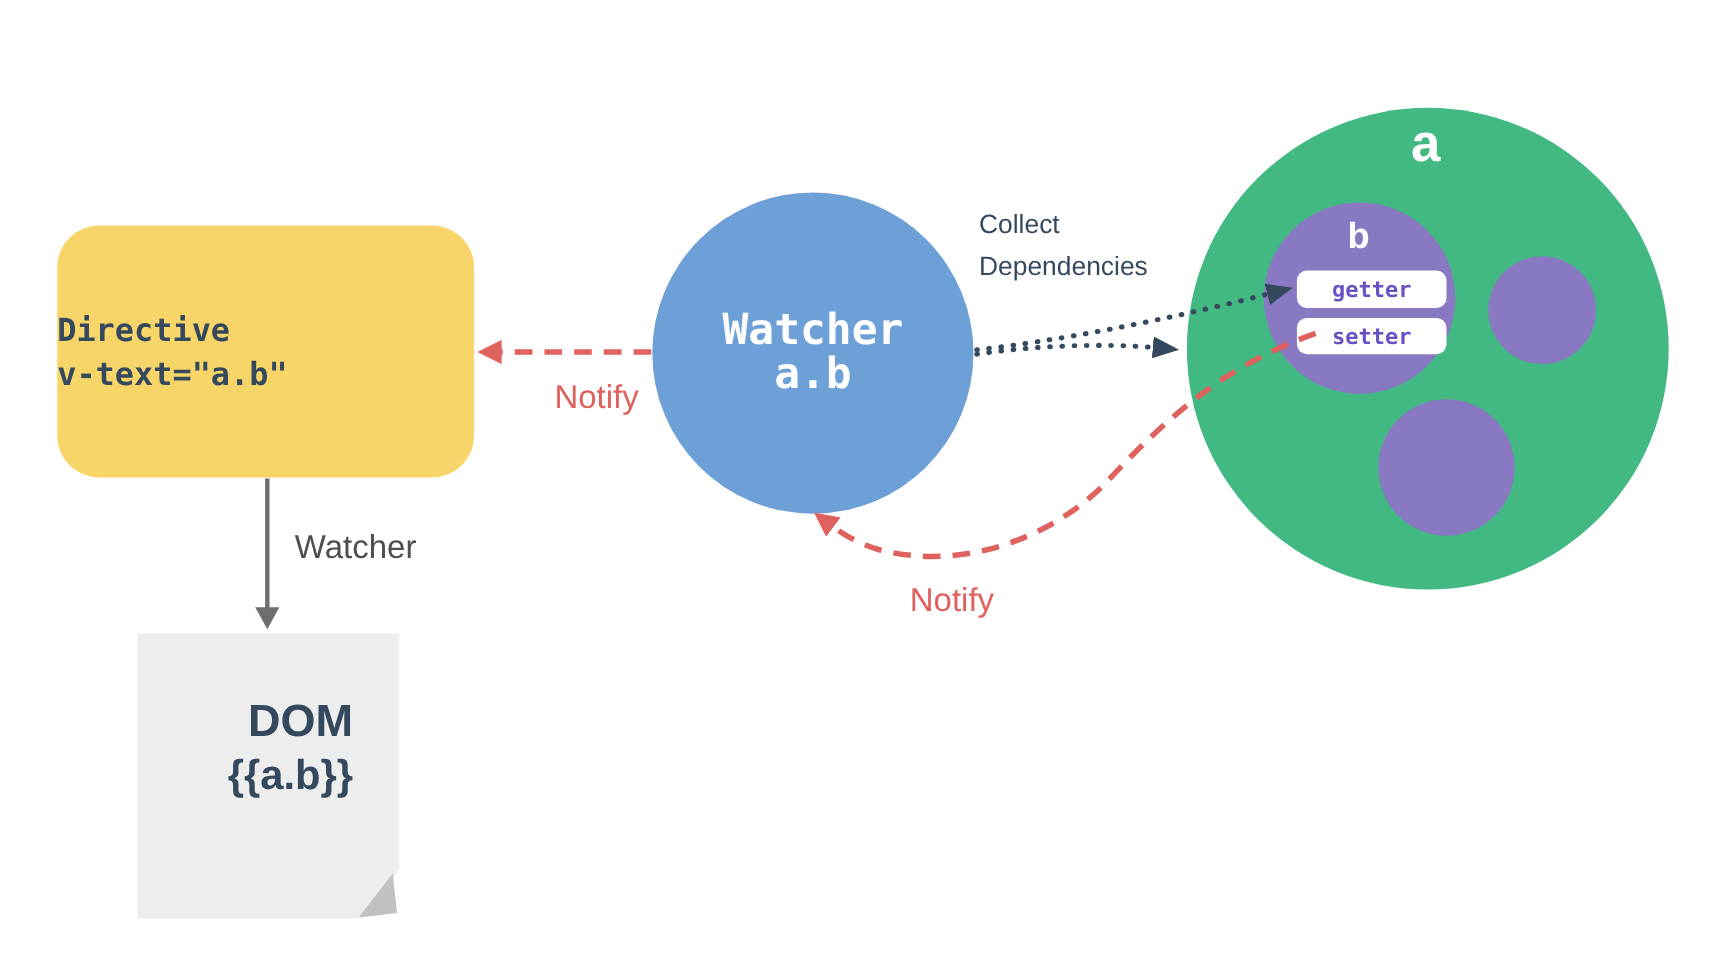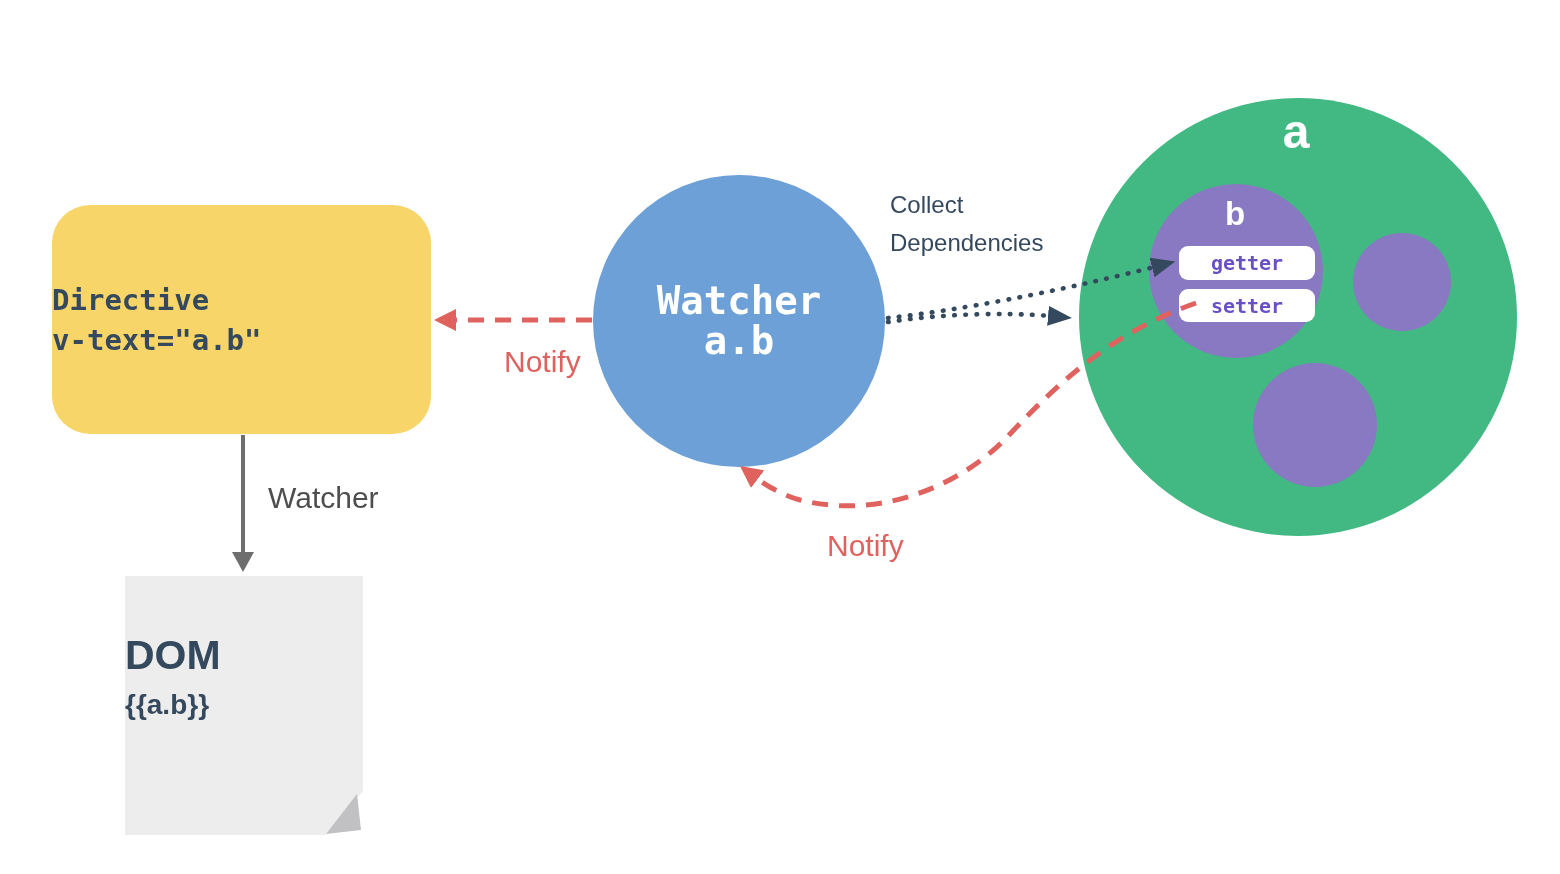--- a/index.html
+++ b/index.html
@@ -67,25 +67,25 @@
   .pill.setter { top:289px; height:33px; }
   .pill span {
     font-family:"DejaVu Sans Mono","Liberation Mono",monospace;
     font-weight:bold; font-size:20px;
     color:var(--c-pill_text,#6950C3);
   }
 
   
   .dom-page-svg { left:124px; top:575px; }
   .dom-text {
-    left:125px; top:630px; width:196px; text-align:left;
+    left:125px; top:630px; width:196px; text-align:right;
     color:var(--c-navy_text,#35495E); font-weight:bold;
   }
   .dom-text .dom-title { font-size:41px; line-height:50px; }
-  .dom-text .dom-code  { font-size:28px; line-height:50px; }
+  .dom-text .dom-code  { font-size:38px; line-height:50px; }
 
   
   .label-update {
     left:268px; top:481px; font-size:30px;
     color:var(--c-update_gray,#4E4E4E);
   }
   .label-notify {
     font-size:30px; color:var(--c-notify_red,#E0625E);margin-left:24px;
   }
   .label-notify.left   { left:480px; top:345px; }

